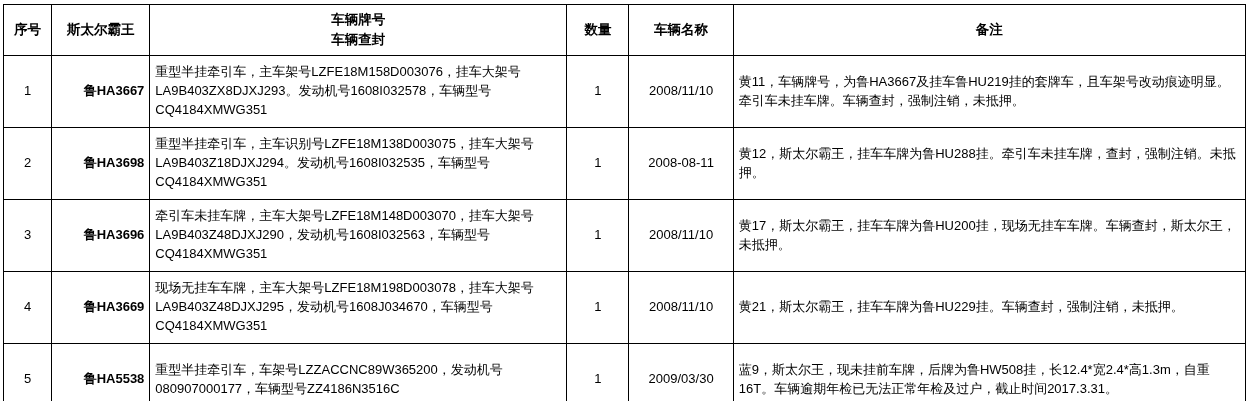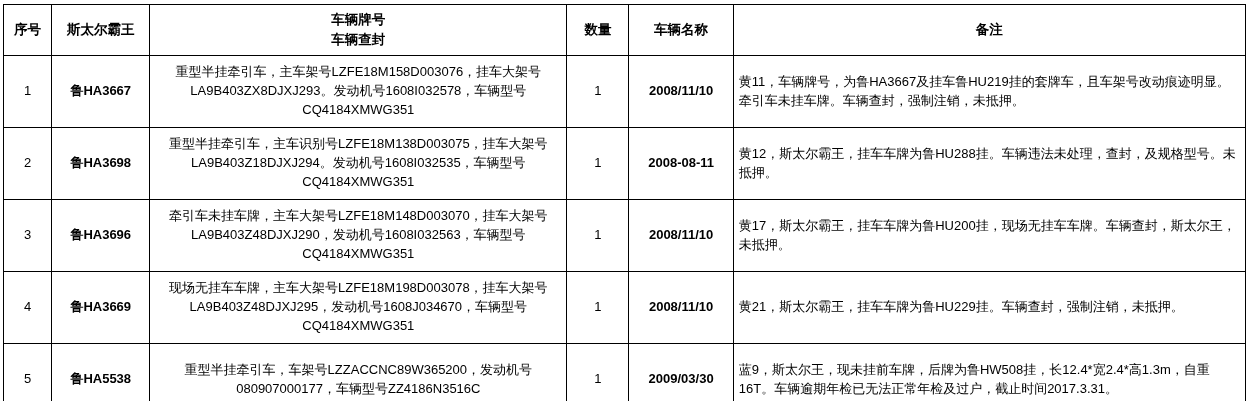--- a/index.html
+++ b/index.html
@@ -42,32 +42,31 @@
   .col-plate  { width: 98px; }
   .col-name   { width: 416px; }
   .col-qty    { width: 62px; }
   .col-date   { width: 104px; }
   .col-remark { width: 511px; }
 
   td.c-seq {
     text-align: center;
   }
   td.c-plate {
-    text-align: center;
+    text-align: right;
     font-weight: bold;
   }
   td.c-name {
-    text-align: center;
+    text-align: left;
   }
   td.c-qty {
     text-align: center;
   }
   td.c-date {
     text-align: center;
-    font-weight: bold;
   }
   td.c-remark {
     text-align: left;
   }
   .hdr-line2 {
     display: block;
   }
   tbody tr {
     height: 72px;
   }
@@ -106,21 +105,21 @@
         <td class="c-qty">1</td>
         <td class="c-date">2008/11/10</td>
         <td class="c-remark">黄11，车辆牌号，为鲁HA3667及挂车鲁HU219挂的套牌车，且车架号改动痕迹明显。牵引车未挂车牌。车辆查封，强制注销，未抵押。</td>
       </tr>
       <tr>
         <td class="c-seq">2</td>
         <td class="c-plate">鲁HA3698</td>
         <td class="c-name">重型半挂牵引车，主车识别号LZFE18M138D003075，挂车大架号LA9B403Z18DJXJ294。发动机号1608I032535，车辆型号CQ4184XMWG351</td>
         <td class="c-qty">1</td>
         <td class="c-date">2008-08-11</td>
-        <td class="c-remark">黄12，斯太尔霸王，挂车车牌为鲁HU288挂。车辆违法未处理，查封，及规格型号。未抵押。</td>
+        <td class="c-remark">黄12，斯太尔霸王，挂车车牌为鲁HU288挂。牵引车未挂车牌，查封，强制注销。未抵押。</td>
       </tr>
       <tr>
         <td class="c-seq">3</td>
         <td class="c-plate">鲁HA3696</td>
         <td class="c-name">牵引车未挂车牌，主车大架号LZFE18M148D003070，挂车大架号LA9B403Z48DJXJ290，发动机号1608I032563，车辆型号CQ4184XMWG351</td>
         <td class="c-qty">1</td>
         <td class="c-date">2008/11/10</td>
         <td class="c-remark">黄17，斯太尔霸王，挂车车牌为鲁HU200挂，现场无挂车车牌。车辆查封，斯太尔王，未抵押。</td>
       </tr>
       <tr>

